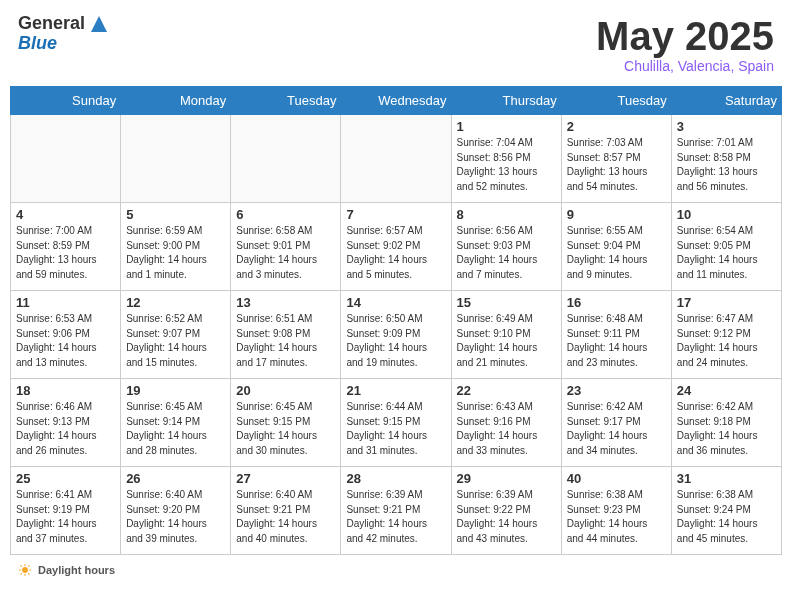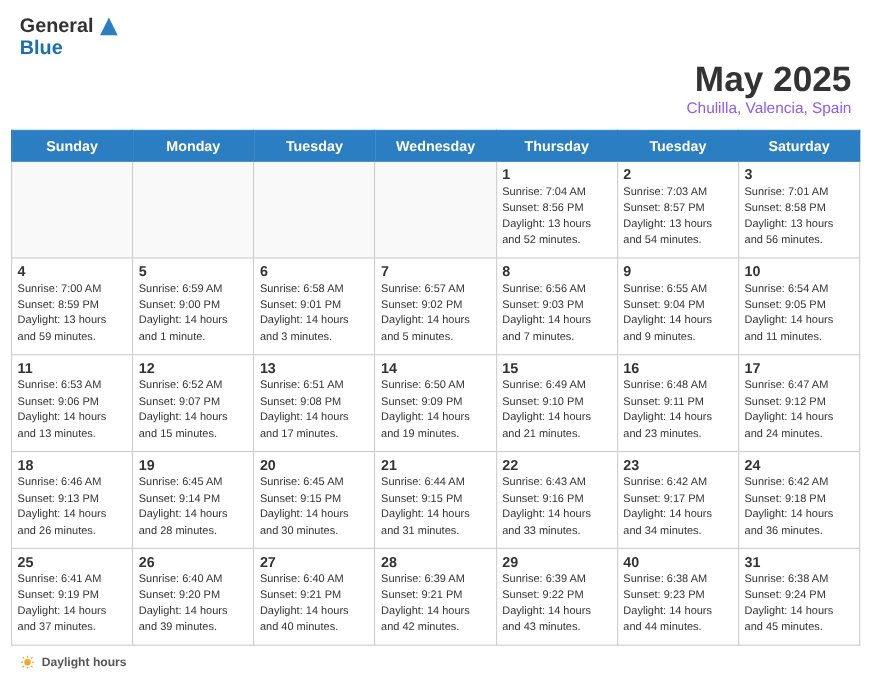--- a/index.html
+++ b/index.html
@@ -31,42 +31,41 @@
     .logo-blue { color: #1a6fb5; }
     .logo-icon {
       width: 20px;
       height: 20px;
       margin-left: 2px;
     }
     .title-block {
       text-align: right;
     }
     .month-title {
-      font-size: 32px;
+      font-size: 40px;
       font-weight: bold;
       color: #333;
       line-height: 1.1;
-      margin-top: 41px;
     }
     .location {
       font-size: 14px;
       color: #8b5cf6;
     }
     .calendar {
       width: 100%;
       border-collapse: collapse;
       border: 1px solid #ccc;
     }
     .calendar th {
       background-color: #2b7ec1;
       color: #fff;
       font-size: 13px;
-      font-weight: bold;
+      font-weight: normal;
       padding: 6px 4px;
-      text-align: center;
+      text-align: right;
       border: 1px solid #2b7ec1;
     }
     .calendar td {
       width: calc(100% / 7);
       vertical-align: top;
       border: 1px solid #ccc;
       padding: 4px 5px;
       font-size: 10.5px;
       color: #333;
       height: 88px;
@@ -107,21 +106,21 @@
 
 <div class="header">
   <div class="logo">
     <div>
       <div style="display:flex;align-items:center;gap:2px;">
         <span class="logo-text logo-general">General</span>
         <svg class="logo-icon" viewBox="0 0 20 20">
           <polygon points="10,2 18,18 2,18" fill="#2b7ec1"></polygon>
         </svg>
       </div>
-      <div style="display:flex;align-items:center;">
+      <div style="display:flex;align-items:center;font-style:italic;">
         <span class="logo-text logo-blue">Blue</span>
       </div>
     </div>
   </div>
   <div class="title-block">
     <div class="month-title">May 2025</div>
     <div class="location">Chulilla, Valencia, Spain</div>
   </div>
 </div>
 

